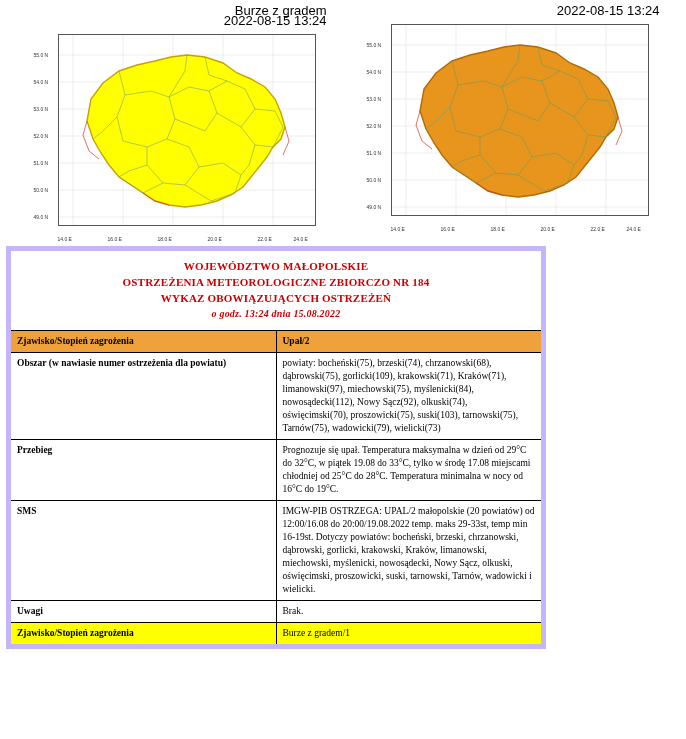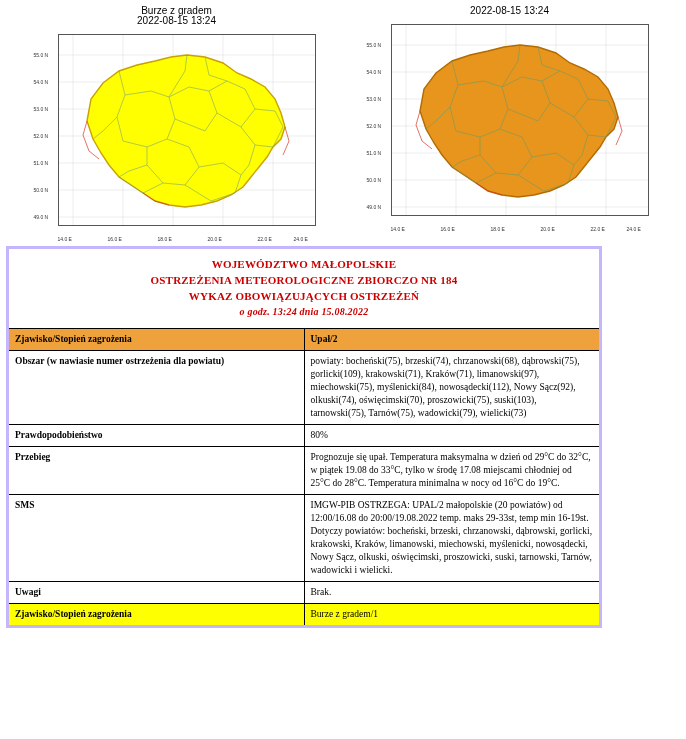--- a/index.html
+++ b/index.html
@@ -28,24 +28,25 @@
     padding: 6px 10px 4px 10px;
     box-sizing: border-box;
     height: 246px;
   }
   .map-block {
     width: 300px;
     text-align: center;
   }
   .map-title {
     font-family: "Liberation Sans", sans-serif;
-    font-size: 10px;
+    font-size: 13px;
     line-height: 10px;
     color: #000;
     margin-bottom: 2px;
+    text-align: right;
   }
   .map-figure {
     position: relative;
     width: 290px;
     height: 218px;
     margin: 0 auto;
     background: #ffffff;
   }
   .map-axes {
     position: absolute;
@@ -67,24 +68,24 @@
   .ytick { left: 2px; }
   .xtick { bottom: 4px; }
   .map-svg { position: absolute; left: 0; top: 0; }
 
   
   .table-wrap {
     padding: 0 6px;
     box-sizing: border-box;
   }
   table.warn {
-    width: 596px;
+    width: 540px;
     border-collapse: collapse;
     table-layout: fixed;
-    border: 3px solid #c4b5fd;
+    border: 5px solid #c4b5fd;
   }
   table.warn td {
     border: 1px solid #000;
     padding: 4px 6px;
     vertical-align: top;
     font-size: 9.5px;
     line-height: 13px;
   }
   td.label {
     width: 172px;
@@ -267,24 +268,20 @@
         <td class="label">Zjawisko/Stopień zagrożenia</td>
         <td class="value">Upał/2</td>
       </tr>
 
       <tr>
         <td class="label">Obszar (w nawiasie numer ostrzeżenia dla powiatu)</td>
         <td class="value">powiaty: bocheński(75), brzeski(74), chrzanowski(68), dąbrowski(75), gorlicki(109), krakowski(71), Kraków(71), limanowski(97), miechowski(75), myślenicki(84), nowosądecki(112), Nowy Sącz(92), olkuski(74), oświęcimski(70), proszowicki(75), suski(103), tarnowski(75), Tarnów(75), wadowicki(79), wielicki(73)</td>
       </tr>
 
 
-      <tr>
-        <td class="label">Prawdopodobieństwo</td>
-        <td class="value">80%</td>
-      </tr>
 
       <tr>
         <td class="label">Przebieg</td>
         <td class="value">Prognozuje się upał. Temperatura maksymalna w dzień od 29°C do 32°C, w piątek 19.08 do 33°C, tylko w środę 17.08 miejscami chłodniej od 25°C do 28°C. Temperatura minimalna w nocy od 16°C do 19°C.</td>
       </tr>
 
       <tr>
         <td class="label">SMS</td>
         <td class="value">IMGW-PIB OSTRZEGA: UPAL/2 małopolskie (20 powiatów) od 12:00/16.08 do 20:00/19.08.2022 temp. maks 29-33st, temp min 16-19st. Dotyczy powiatów: bocheński, brzeski, chrzanowski, dąbrowski, gorlicki, krakowski, Kraków, limanowski, miechowski, myślenicki, nowosądecki, Nowy Sącz, olkuski, oświęcimski, proszowicki, suski, tarnowski, Tarnów, wadowicki i wielicki.</td>
       </tr>

